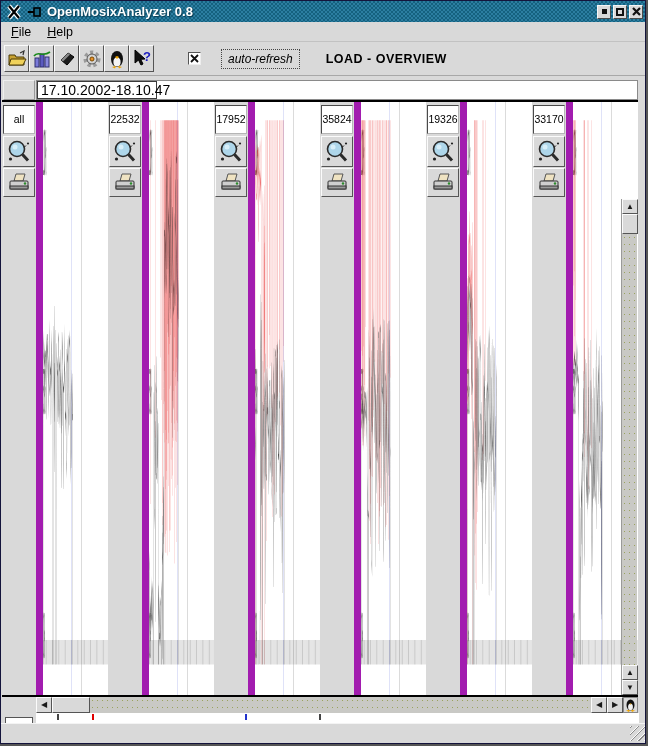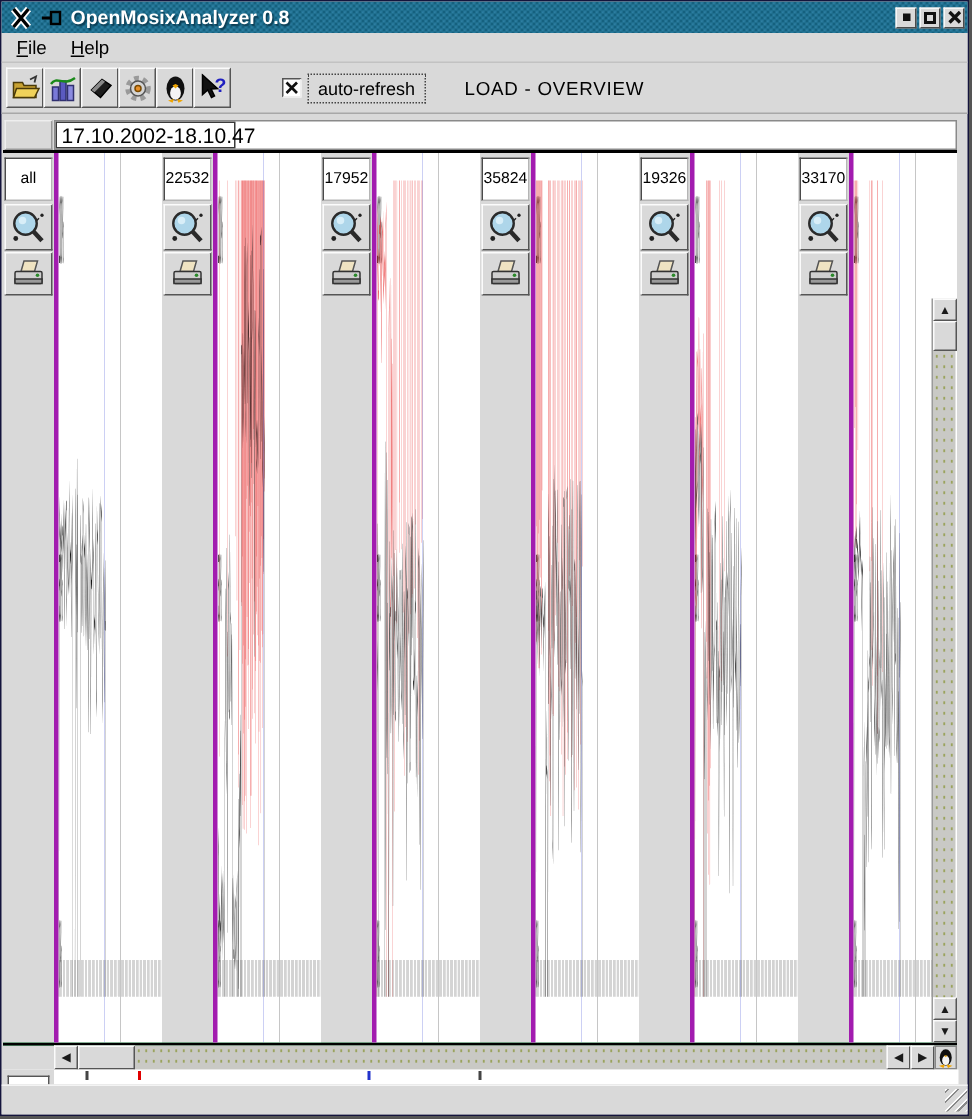--- a/index.html
+++ b/index.html
@@ -35,43 +35,43 @@
   
   .toolbar{position:absolute;left:0;top:41px;width:646px;height:34px;background:#d9d9d9;
     border-bottom:1px solid #a8a8a8;display:flex;align-items:center;}
   .tool-btn{width:25px;height:27px;margin:0;background:#d9d9d9;padding:1px;
     border:1px solid;border-color:#fbfbfb #555 #555 #fbfbfb;
     display:flex;align-items:center;justify-content:center;}
   .tool-btn:first-child{margin-left:3px;}
   .chk{width:13px;height:13px;background:#fff;margin-left:34px;
     border:1px solid;border-color:#555 #eee #eee #555;
     display:flex;align-items:center;justify-content:center;}
-  .autorefresh{margin-left:4px;border:1px dotted #444;padding:2px 6px;font-size:12px;}
-  .load-title{margin-left:26px;font-weight:normal;font-size:12.5px;letter-spacing:.5px;}
+  .autorefresh{margin-left:20px;border:1px dotted #444;padding:2px 6px;font-size:12px;font-style:italic;}
+  .load-title{margin-left:26px;font-weight:bold;font-size:12.5px;letter-spacing:.5px;}
   
   .corner-box{position:absolute;left:2px;top:79px;width:32px;height:20px;background:#d9d9d9;
     border:1px solid;border-color:#eee #999 #999 #eee;}
   .datebar{position:absolute;left:35px;top:79px;width:602px;height:20px;background:#fff;
     border:1px solid #8a8a8a;}
   .datebox{position:absolute;left:0;top:0;width:120px;height:18px;background:#fff;
     border:1px solid #3a3a3a;font-size:14px;line-height:16px;padding-left:3px;white-space:nowrap;}
   
   .rows{position:absolute;left:1px;top:99px;width:636px;height:597px;
     border-top:2px solid #000;display:flex;flex-direction:row;background:#22c55e;}
   .row{flex:1;display:flex;border-bottom:2px solid #000;min-height:0;}
   .side{width:34px;background:#d9d9d9;position:relative;flex:0 0 auto;}
   .nlabel{position:absolute;top:3px;left:1px;width:32px;height:29px;background:#fff;
     border:1px solid;border-color:#4a4a4a #b5b5b5 #b5b5b5 #4a4a4a;
     font-size:10.5px;text-align:center;line-height:27px;overflow:hidden;}
   .side-btn{position:absolute;left:1px;width:32px;background:#d9d9d9;padding:0;
     border:1px solid;border-color:#fbfbfb #555 #555 #fbfbfb;
     display:flex;align-items:center;justify-content:center;}
   .side-btn.zoomb{top:34px;height:31px;}
   .side-btn.printb{top:66px;height:29px;}
-  .chart{flex:1;position:relative;background:#fff;border-left:3px solid #a21caf;min-width:0;}
+  .chart{flex:1;position:relative;background:#fff;border-left:7px solid #a21caf;min-width:0;}
   .chart svg{position:absolute;left:0;top:0;width:100%;height:100%;}
   
   .vscroll{position:absolute;left:620px;top:198px;width:16px;height:496px;
     display:flex;flex-direction:column;border-left:1px solid #9a9a9a;}
   .hscroll{position:absolute;left:35px;top:696px;width:602px;height:16px;display:flex;}
   .sb-btn{background:#d9d9d9;border:1px solid;border-color:#fbfbfb #555 #555 #fbfbfb;
     font-size:8px;line-height:1;display:flex;align-items:center;justify-content:center;
     padding:0;color:#1a1a1a;flex:0 0 auto;}
   .vscroll .sb-btn{width:16px;height:15px;}
   .hscroll .sb-btn{width:16px;height:16px;}

